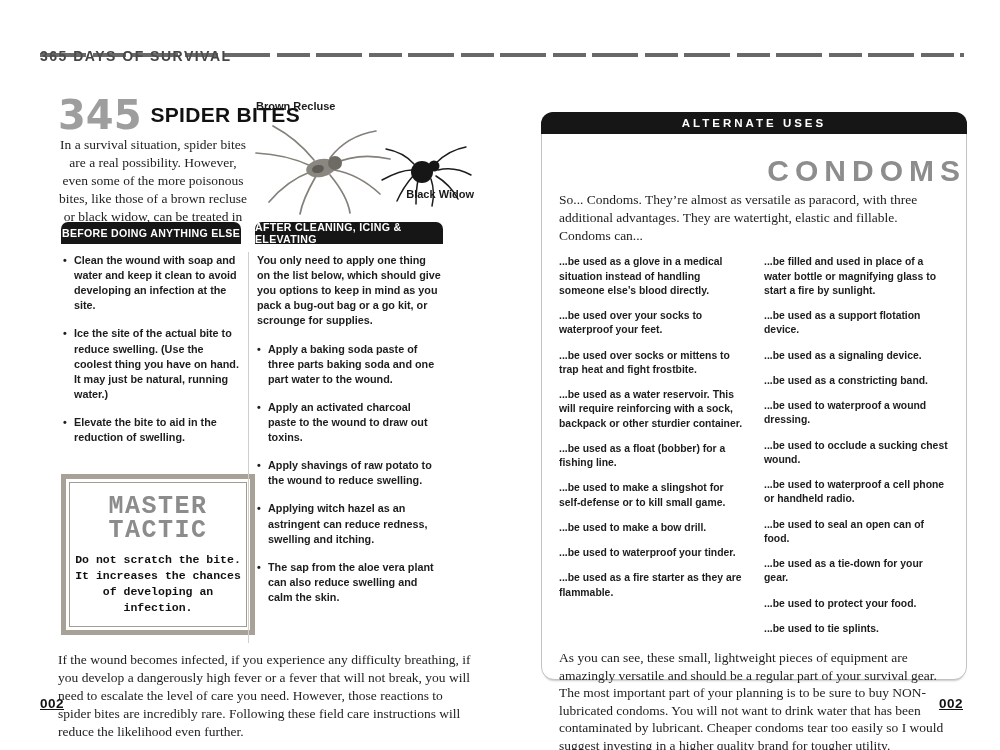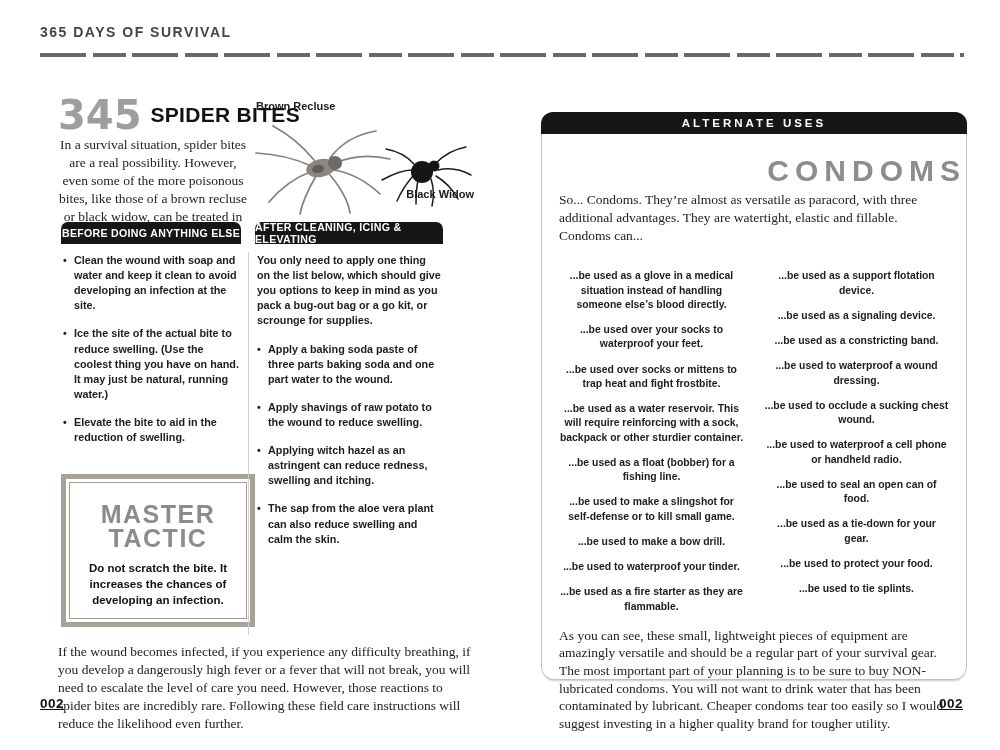--- a/index.html
+++ b/index.html
@@ -1,21 +1,21 @@
 <!DOCTYPE html>
 <html><head>
 <meta charset="utf-8">
 <style>
   html,body{margin:0;padding:0;}
   body{
     width:1000px;height:750px;position:relative;background:#fff;
     font-family:"Liberation Sans",sans-serif;color:#1c1c1c;overflow:hidden;
   }
   
-  .book-header{position:absolute;left:40px;top:24px;font-size:14px;font-weight:700;
+  .book-header{position:absolute;left:40px;top:48px;font-size:14px;font-weight:700;
     letter-spacing:1.5px;color:#454545;}
   .head-rule{position:absolute;left:40px;right:36px;top:53px;height:4px;
     background:repeating-linear-gradient(90deg,#4e4e4e 0 46px,transparent 46px 53px,#4e4e4e 53px 86px,transparent 86px 92px);
     opacity:.85;}
   
   .left-page{position:absolute;left:58px;top:98px;width:420px;}
   .lp-top{position:relative;height:124px;text-align:center;}
   .lp-heading{display:flex;align-items:center;gap:9px;}
   .entry-num{font-family:"DejaVu Sans",sans-serif;font-size:40px;font-weight:700;
     color:#9e9e9e;line-height:.85;}
@@ -38,38 +38,38 @@
   .col-bar{height:22px;background:#161616;border-radius:7px 7px 0 0;color:#fff;
     display:flex;align-items:center;justify-content:center;font-size:10.6px;
     font-weight:700;letter-spacing:.3px;}
   .col-body{padding:9px 2px 0 2px;font-size:10.8px;font-weight:700;line-height:1.4;color:#1d1d1d;}
   .bullet-list .b-item{position:relative;padding-left:11px;margin-bottom:13px;}
   .bullet-list .b-item::before{content:"•";position:absolute;left:0;top:0;}
   .after-intro{margin-bottom:13px;}
   
   .master-tactic{margin-top:16px;width:168px;border:5px solid #a8a198;
     box-shadow:inset 0 0 0 3px #fff,inset 0 0 0 4px #a39c93, 0 0 0 1px #fff;
-    padding:24px 8px 14px;text-align:center;background:#fff;}
+    padding:16px 8px 14px;text-align:center;background:#fff;font-family:Liberation Mono, monospace;}
   .mt-title{font-size:25px;font-weight:700;letter-spacing:1.5px;color:#8c8c8c;
     line-height:.95;width:130px;margin:0 auto;}
   .mt-body{margin-top:9px;font-size:11.5px;font-weight:700;line-height:1.4;color:#111;}
   .lp-footer{margin-top:16px;width:418px;font-family:"Liberation Serif",serif;
     font-size:13.5px;line-height:1.33;color:#222;}
   
   .right-panel{position:absolute;left:541px;top:112px;width:424px;height:566px;
     border:1px solid #c2c2c2;border-radius:13px;background:#fff;
     box-shadow:0 3px 2px -2px rgba(0,0,0,.22);}
   .rp-banner{height:22px;margin:-1px -1px 0;background:#161616;border-radius:12px 12px 0 0;
     display:flex;align-items:center;justify-content:center;color:#fff;font-size:11.5px;
     font-weight:700;letter-spacing:3px;}
   .rp-title{margin-top:20px;text-align:right;font-size:30px;font-weight:700;
     letter-spacing:6px;color:#8d8d8d;}
   .rp-intro{margin:3px 17px 0;font-family:"Liberation Serif",serif;font-size:13.5px;
     line-height:1.32;color:#222;}
-  .rp-cols{display:flex;margin:25px 17px 0;gap:20px;text-align:center;}
+  .rp-cols{display:flex;margin:11px 17px 0;gap:20px;}
   .rp-col{flex:1;font-size:10.4px;font-weight:700;line-height:1.37;color:#1d1d1d;}
   .rp-col .u-item{margin-bottom:11px;}
   .rp-footer{margin:2px 17px 0;font-family:"Liberation Serif",serif;font-size:13.5px;
     line-height:1.3;color:#222;}
   
   .folio{position:absolute;top:696px;font-size:13.5px;font-weight:700;letter-spacing:.5px;color:#111;text-decoration:underline;}
   .folio-left{left:40px;}
   .folio-right{right:37px;}
 </style>
 </head>
@@ -136,20 +136,21 @@
         <div class="mt-body">Do not scratch the bite. It increases the chances of developing an infection.</div>
       </div>
     </div>
 
     <div class="lp-col col-after">
       <div class="col-bar">AFTER CLEANING, ICING &amp; ELEVATING</div>
       <div class="col-body">
         <div class="after-intro">You only need to apply one thing on the list below, which should give you options to keep in mind as you pack a bug-out bag or a go kit, or scrounge for supplies.</div>
         <div class="bullet-list">
             <div class="b-item">Apply a baking soda paste of three parts baking soda and one part water to the wound.</div>
+            <div class="b-item">Apply an activated charcoal paste to the wound to draw out toxins.</div>
             <div class="b-item">Apply shavings of raw potato to the wound to reduce swelling.</div>
             <div class="b-item">Applying witch hazel as an astringent can reduce redness, swelling and itching.</div>
             <div class="b-item">The sap from the aloe vera plant can also reduce swelling and calm the skin.</div>
           </div>
       </div>
     </div>
   </div>
 
   <div class="lp-footer">If the wound becomes infected, if you experience any difficulty breathing, if you develop a dangerously high fever or a fever that will not break, you will need to escalate the level of care you need. However, those reactions to spider bites are incredibly rare. Following these field care instructions will reduce the likelihood even further.</div>
 </div>
@@ -164,20 +165,21 @@
         <div class="u-item">...be used over your socks to waterproof your feet.</div>
         <div class="u-item">...be used over socks or mittens to trap heat and fight frostbite.</div>
         <div class="u-item">...be used as a water reservoir. This will require reinforcing with a sock, backpack or other sturdier container.</div>
         <div class="u-item">...be used as a float (bobber) for a fishing line.</div>
         <div class="u-item">...be used to make a slingshot for self-defense or to kill small game.</div>
         <div class="u-item">...be used to make a bow drill.</div>
         <div class="u-item">...be used to waterproof your tinder.</div>
         <div class="u-item">...be used as a fire starter as they are flammable.</div>
       </div>
     <div class="rp-col">
+        <div class="u-item">...be filled and used in place of a water bottle or magnifying glass to start a fire by sunlight.</div>
         <div class="u-item">...be used as a support flotation device.</div>
         <div class="u-item">...be used as a signaling device.</div>
         <div class="u-item">...be used as a constricting band.</div>
         <div class="u-item">...be used to waterproof a wound dressing.</div>
         <div class="u-item">...be used to occlude a sucking chest wound.</div>
         <div class="u-item">...be used to waterproof a cell phone or handheld radio.</div>
         <div class="u-item">...be used to seal an open can of food.</div>
         <div class="u-item">...be used as a tie-down for your gear.</div>
         <div class="u-item">...be used to protect your food.</div>
         <div class="u-item">...be used to tie splints.</div>

